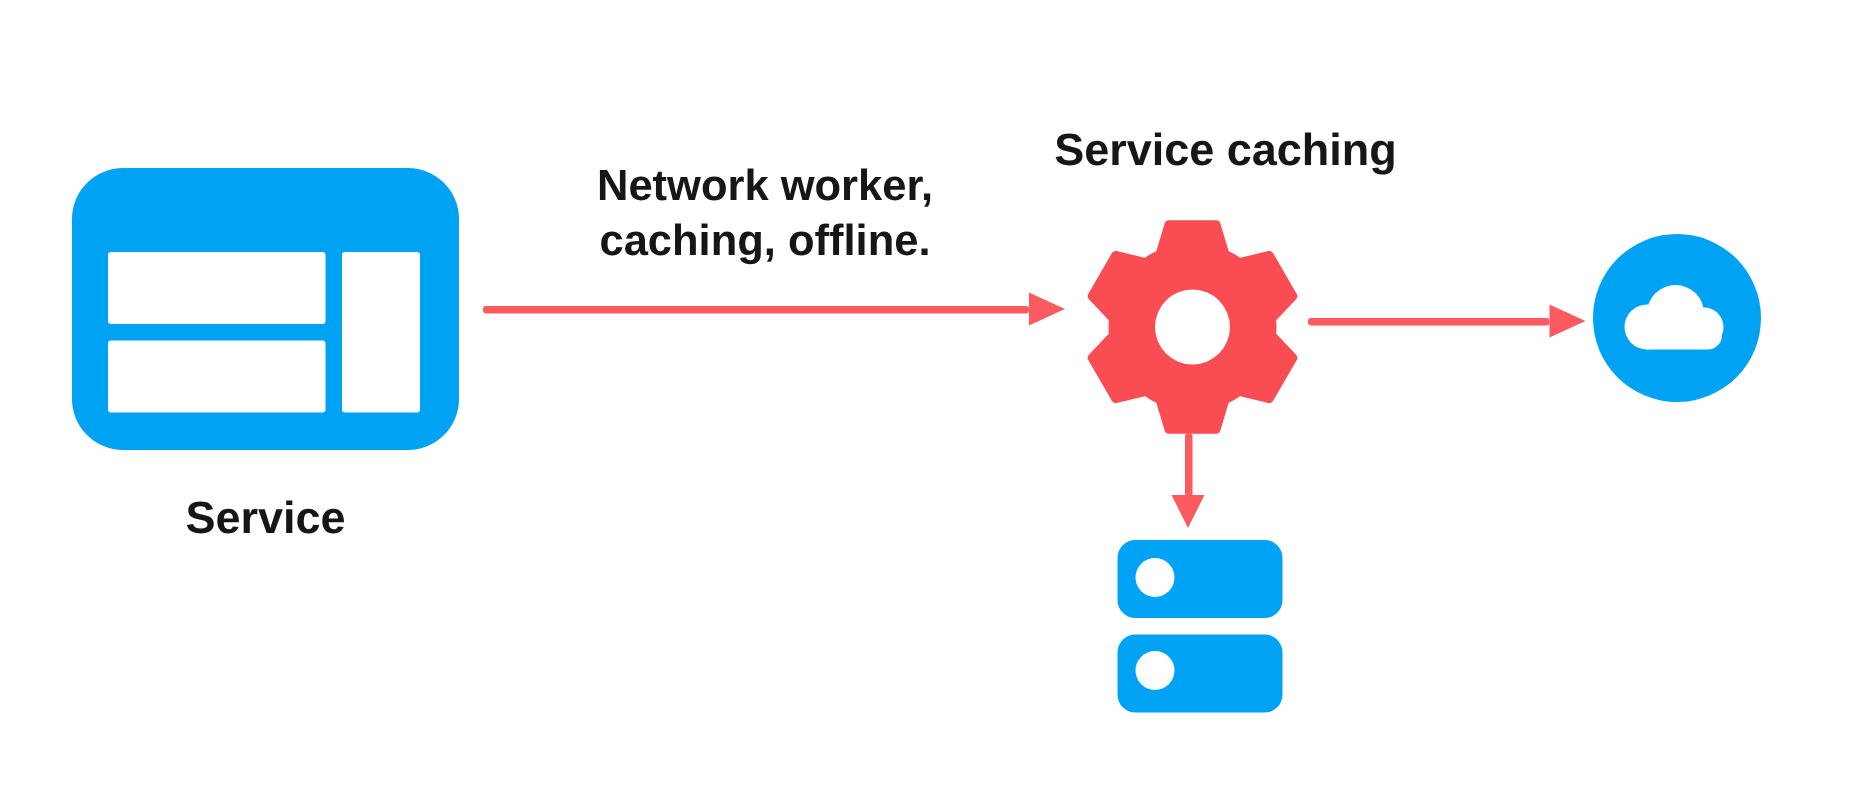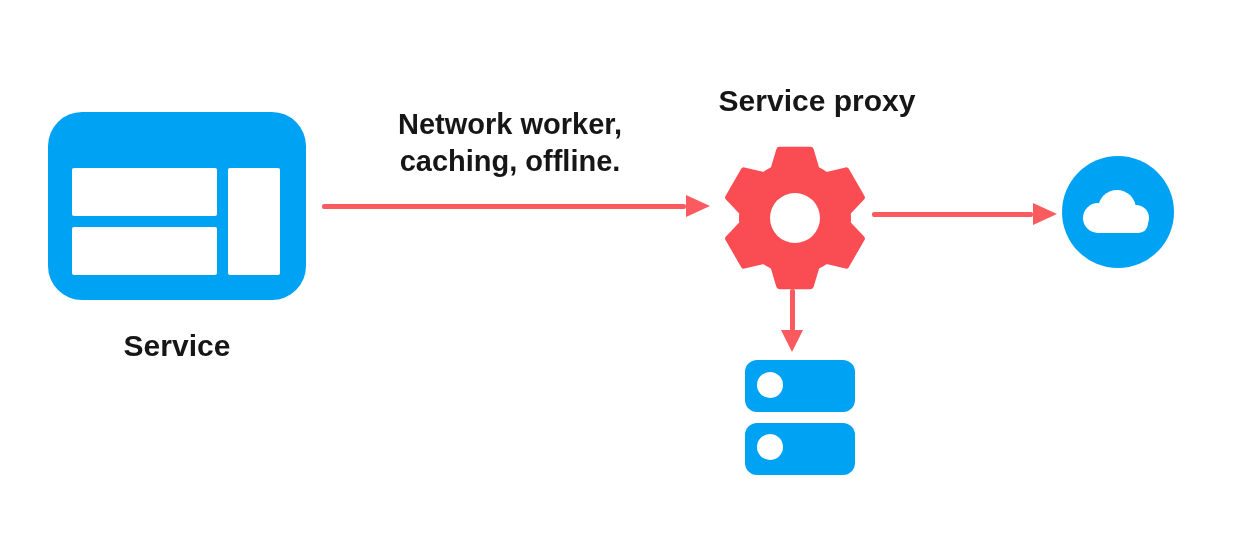--- a/index.html
+++ b/index.html
@@ -132,21 +132,21 @@
     <div class="content-row-2"></div>
     <div class="sidebar-col"></div>
   </div>
   <div class="abs node-label window-label">Service</div>
 
   <div class="abs edge-label">Network worker,
 caching, offline.</div>
   <div class="abs arrow-line-h arrow1-line"></div>
   <div class="abs arrow1-head"></div>
 
-  <div class="abs node-label sw-label">Service proxy</div>
+  <div class="abs node-label sw-label">Service caching</div>
   <svg class="abs gear-svg" viewBox="-75 -75 150 150" xmlns="http://www.w3.org/2000/svg">
     <path class="gear-path" d="M -21.6 -48.4 L -15.7 -68.2 L 15.7 -68.2 L 21.6 -48.4
       A 53 53 0 0 1 31.2 -42.9 L 51.2 -47.7 L 66.9 -20.5 L 52.7 -5.5
       A 53 53 0 0 1 52.7 5.5 L 66.9 20.5 L 51.2 47.7 L 31.2 42.9
       A 53 53 0 0 1 21.6 48.4 L 15.7 68.2 L -15.7 68.2 L -21.6 48.4
       A 53 53 0 0 1 -31.2 42.9 L -51.2 47.7 L -66.9 20.5 L -52.7 5.5
       A 53 53 0 0 1 -52.7 -5.5 L -66.9 -20.5 L -51.2 -47.7 L -31.2 -42.9
       A 53 53 0 0 1 -21.6 -48.4 Z"></path>
     <circle class="gear-hole" cx="0" cy="0" r="25"></circle>
   </svg>

